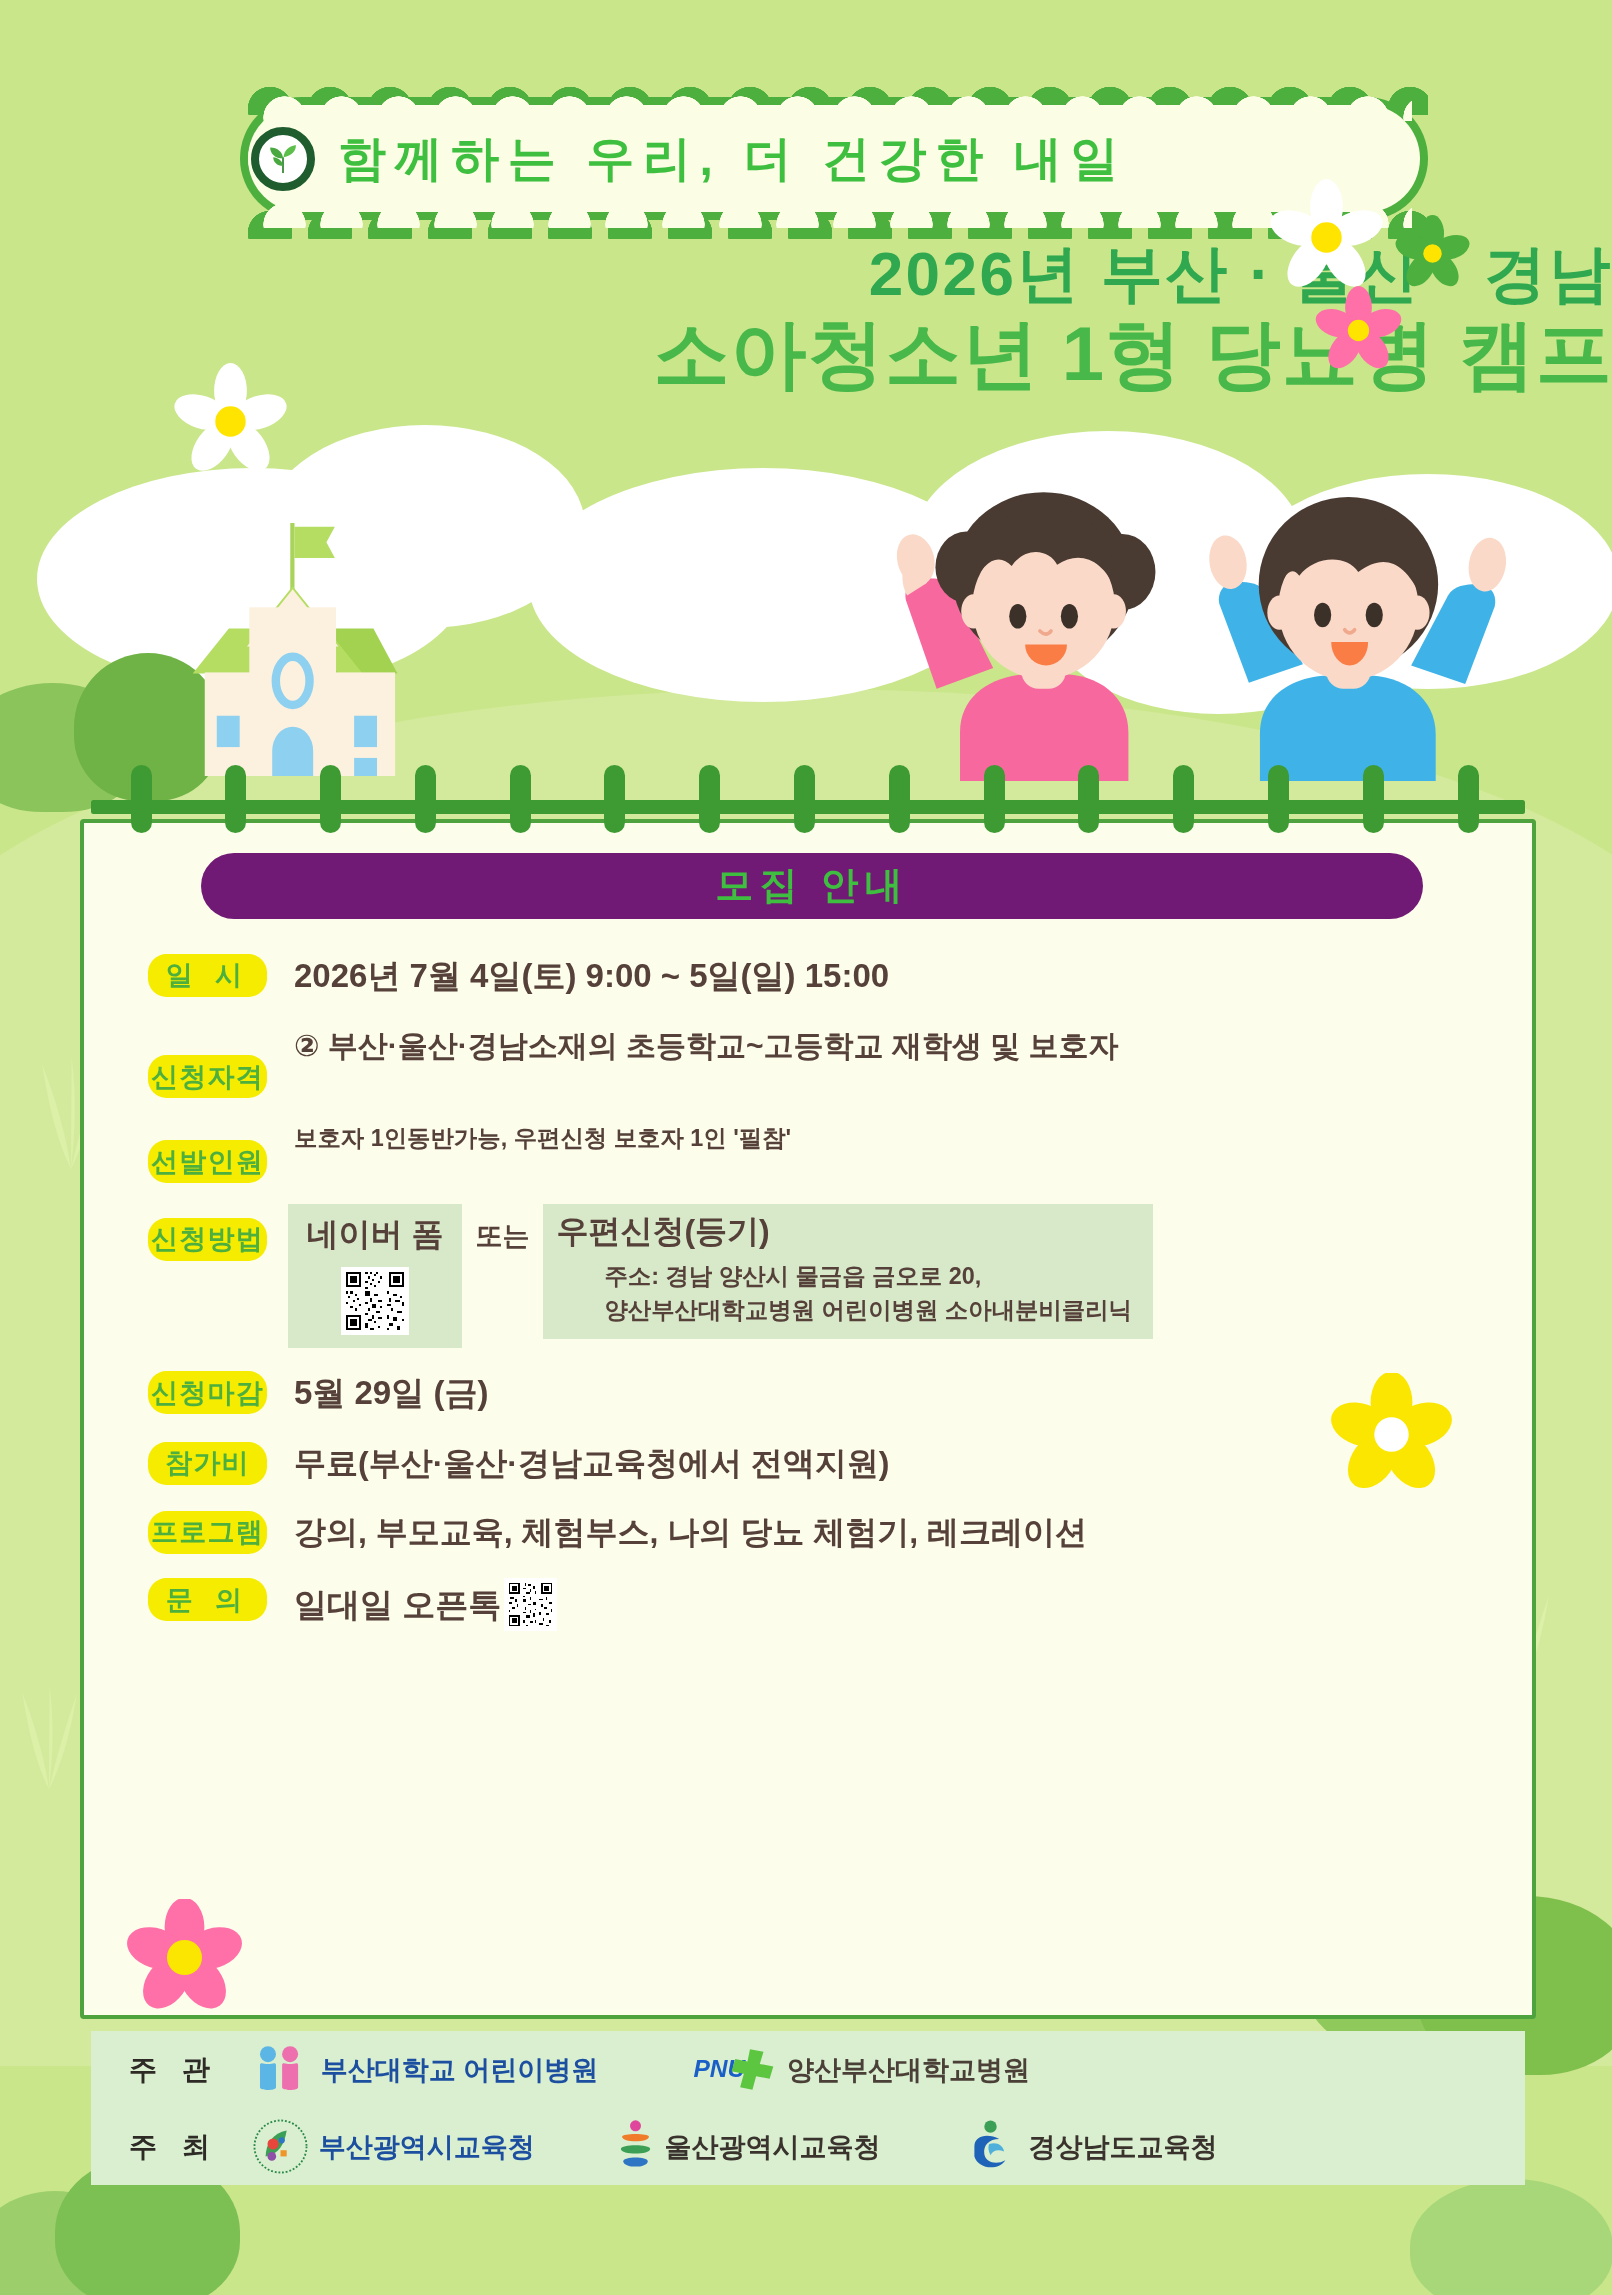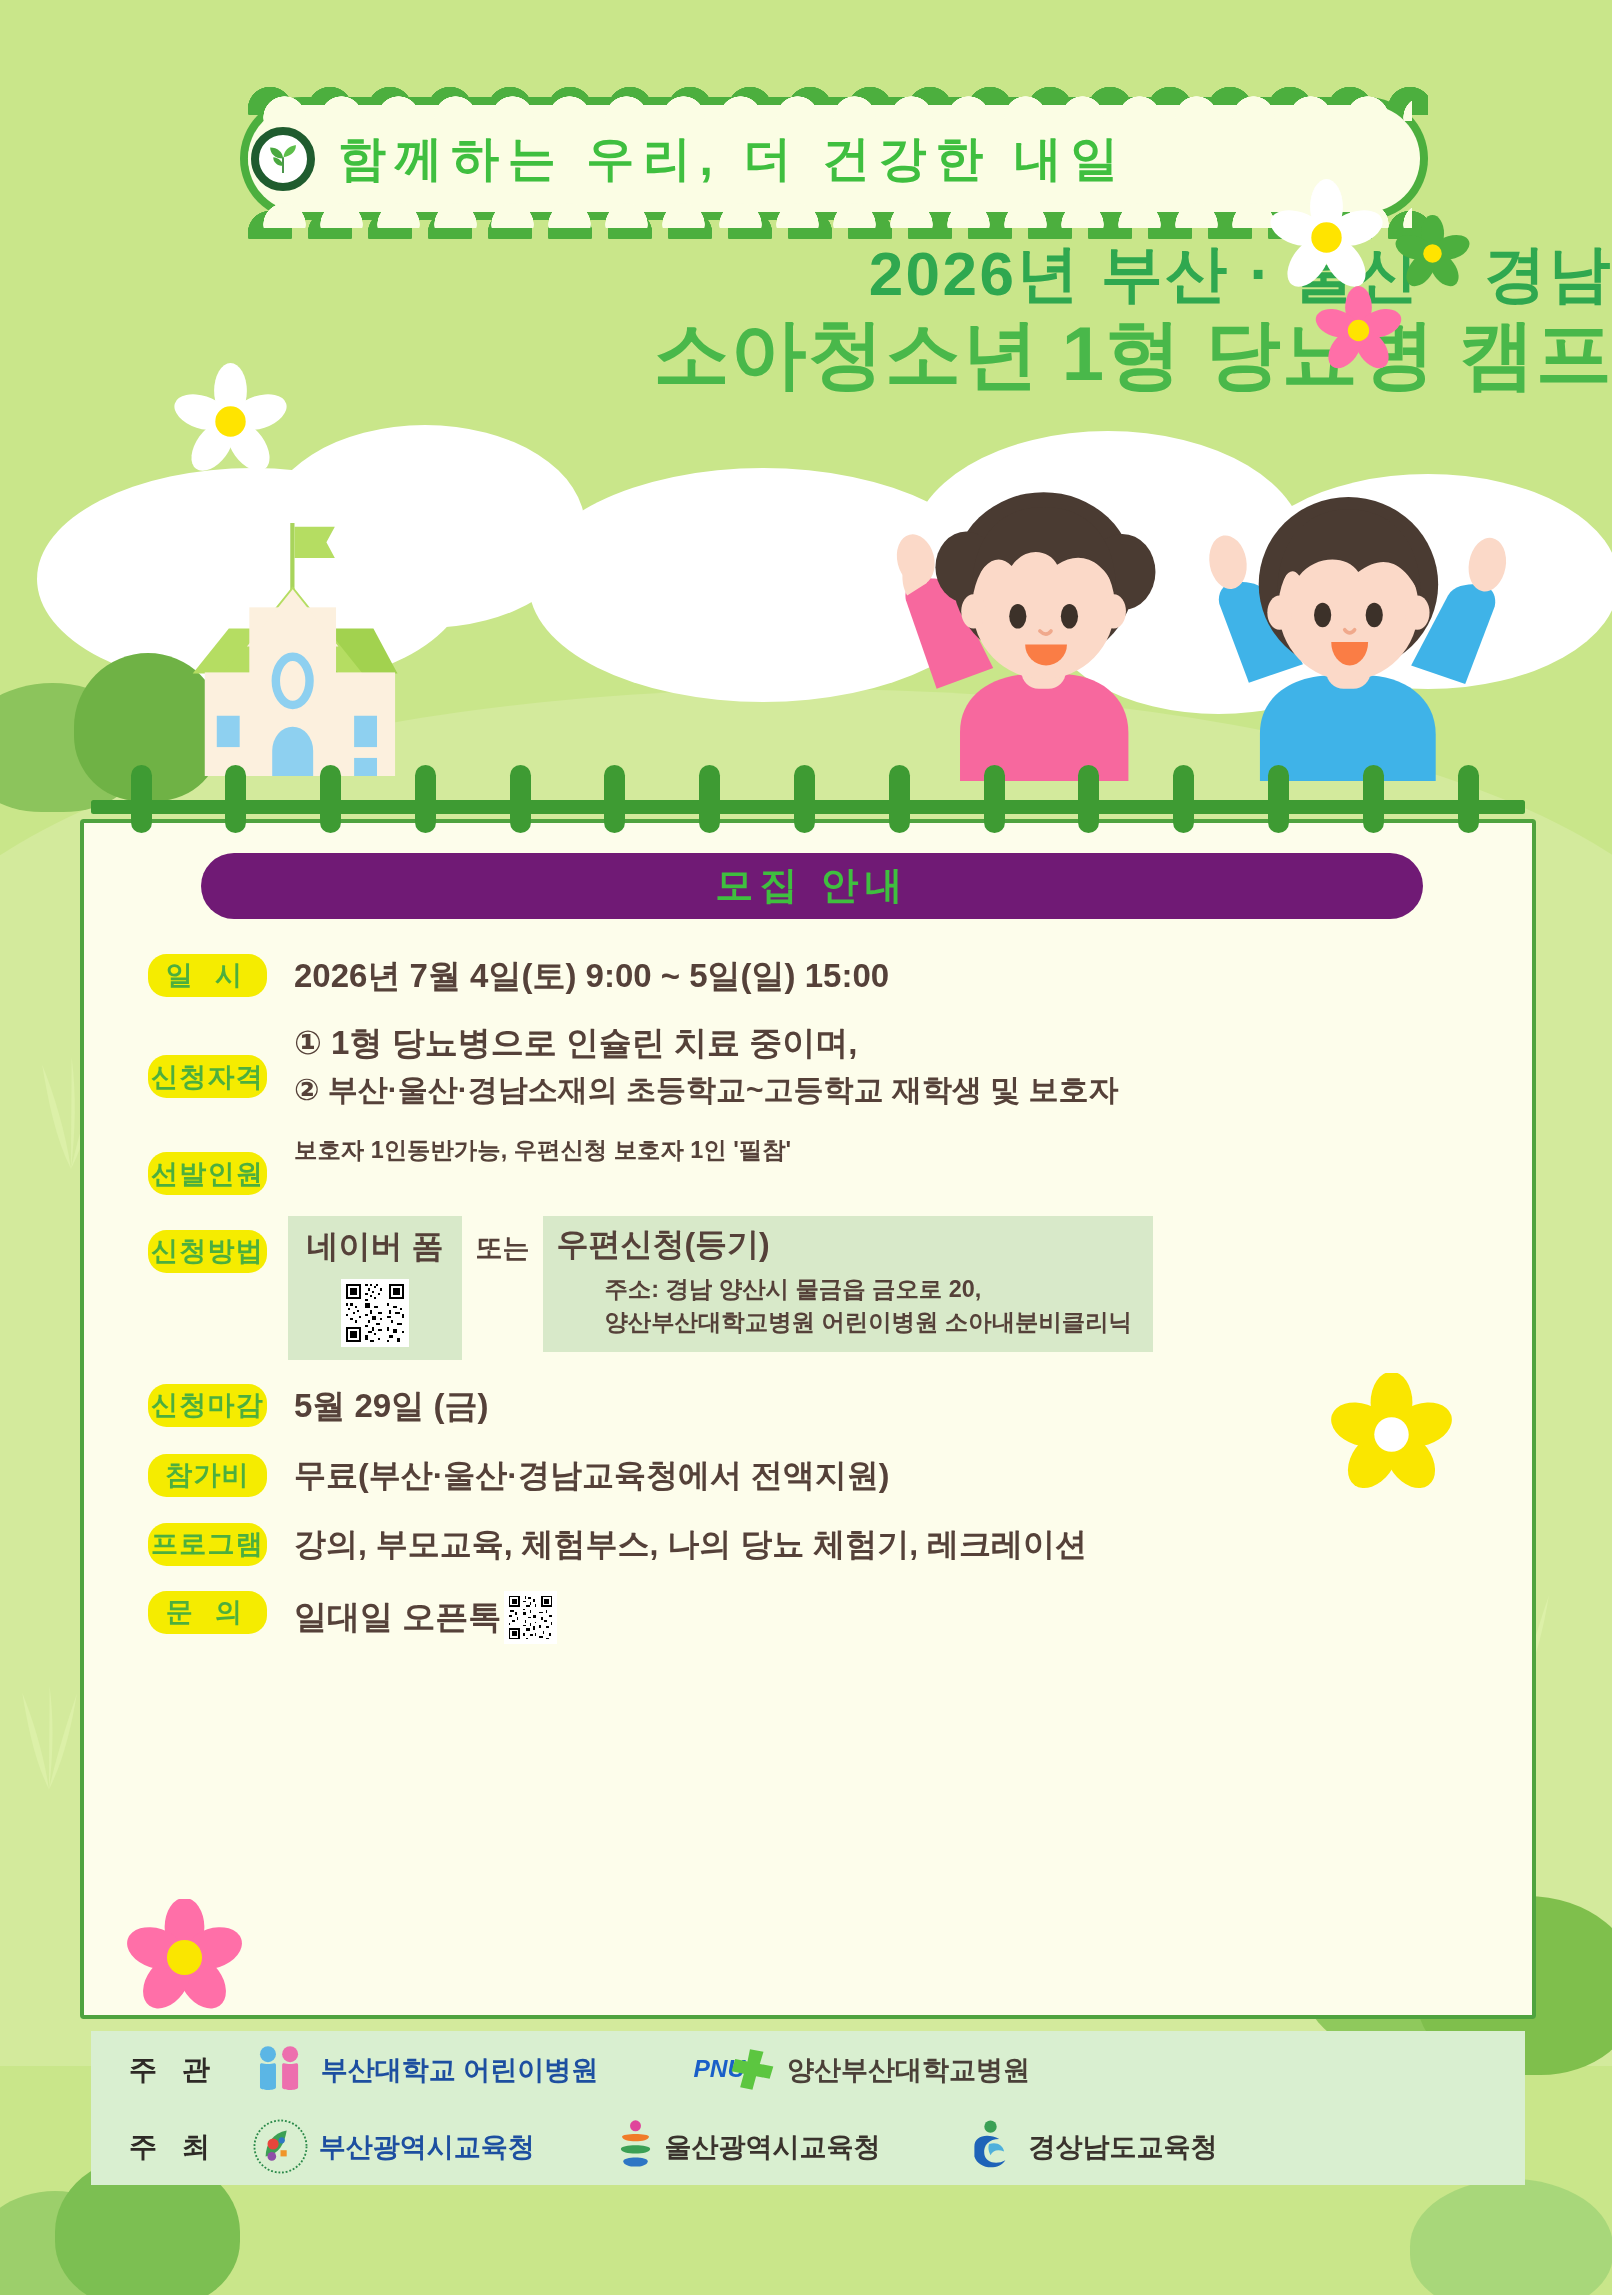--- a/index.html
+++ b/index.html
@@ -379,21 +379,20 @@
         <div class="chip narrow">일 시</div>
         <div class="row-body">
           <div class="t-main">2026년 7월 4일(토) 9:00 ~ 5일(일) 15:00</div>
         </div>
       </div>
 
 
       <div class="row" style="margin-top:23.4px;">
         <div class="chip" style="margin-top:34px;">신청자격</div>
         <div class="row-body">
-          <div class="t-main">① 1형 당뇨병으로 인슐린 치료 중이며,</div>
           <div class="t-main" style="font-size:30px; margin-top:4.9px;">② 부산·울산·경남소재의 초등학교~고등학교 재학생 및 보호자</div>
         </div>
       </div>
 
       <div class="row" style="margin-top:21px;">
         <div class="chip" style="margin-top:21px;">선발인원</div>
         <div class="row-body">
           <div class="t-sub">보호자 1인동반가능, 우편신청 보호자 1인 '필참'</div>
         </div>
       </div>

